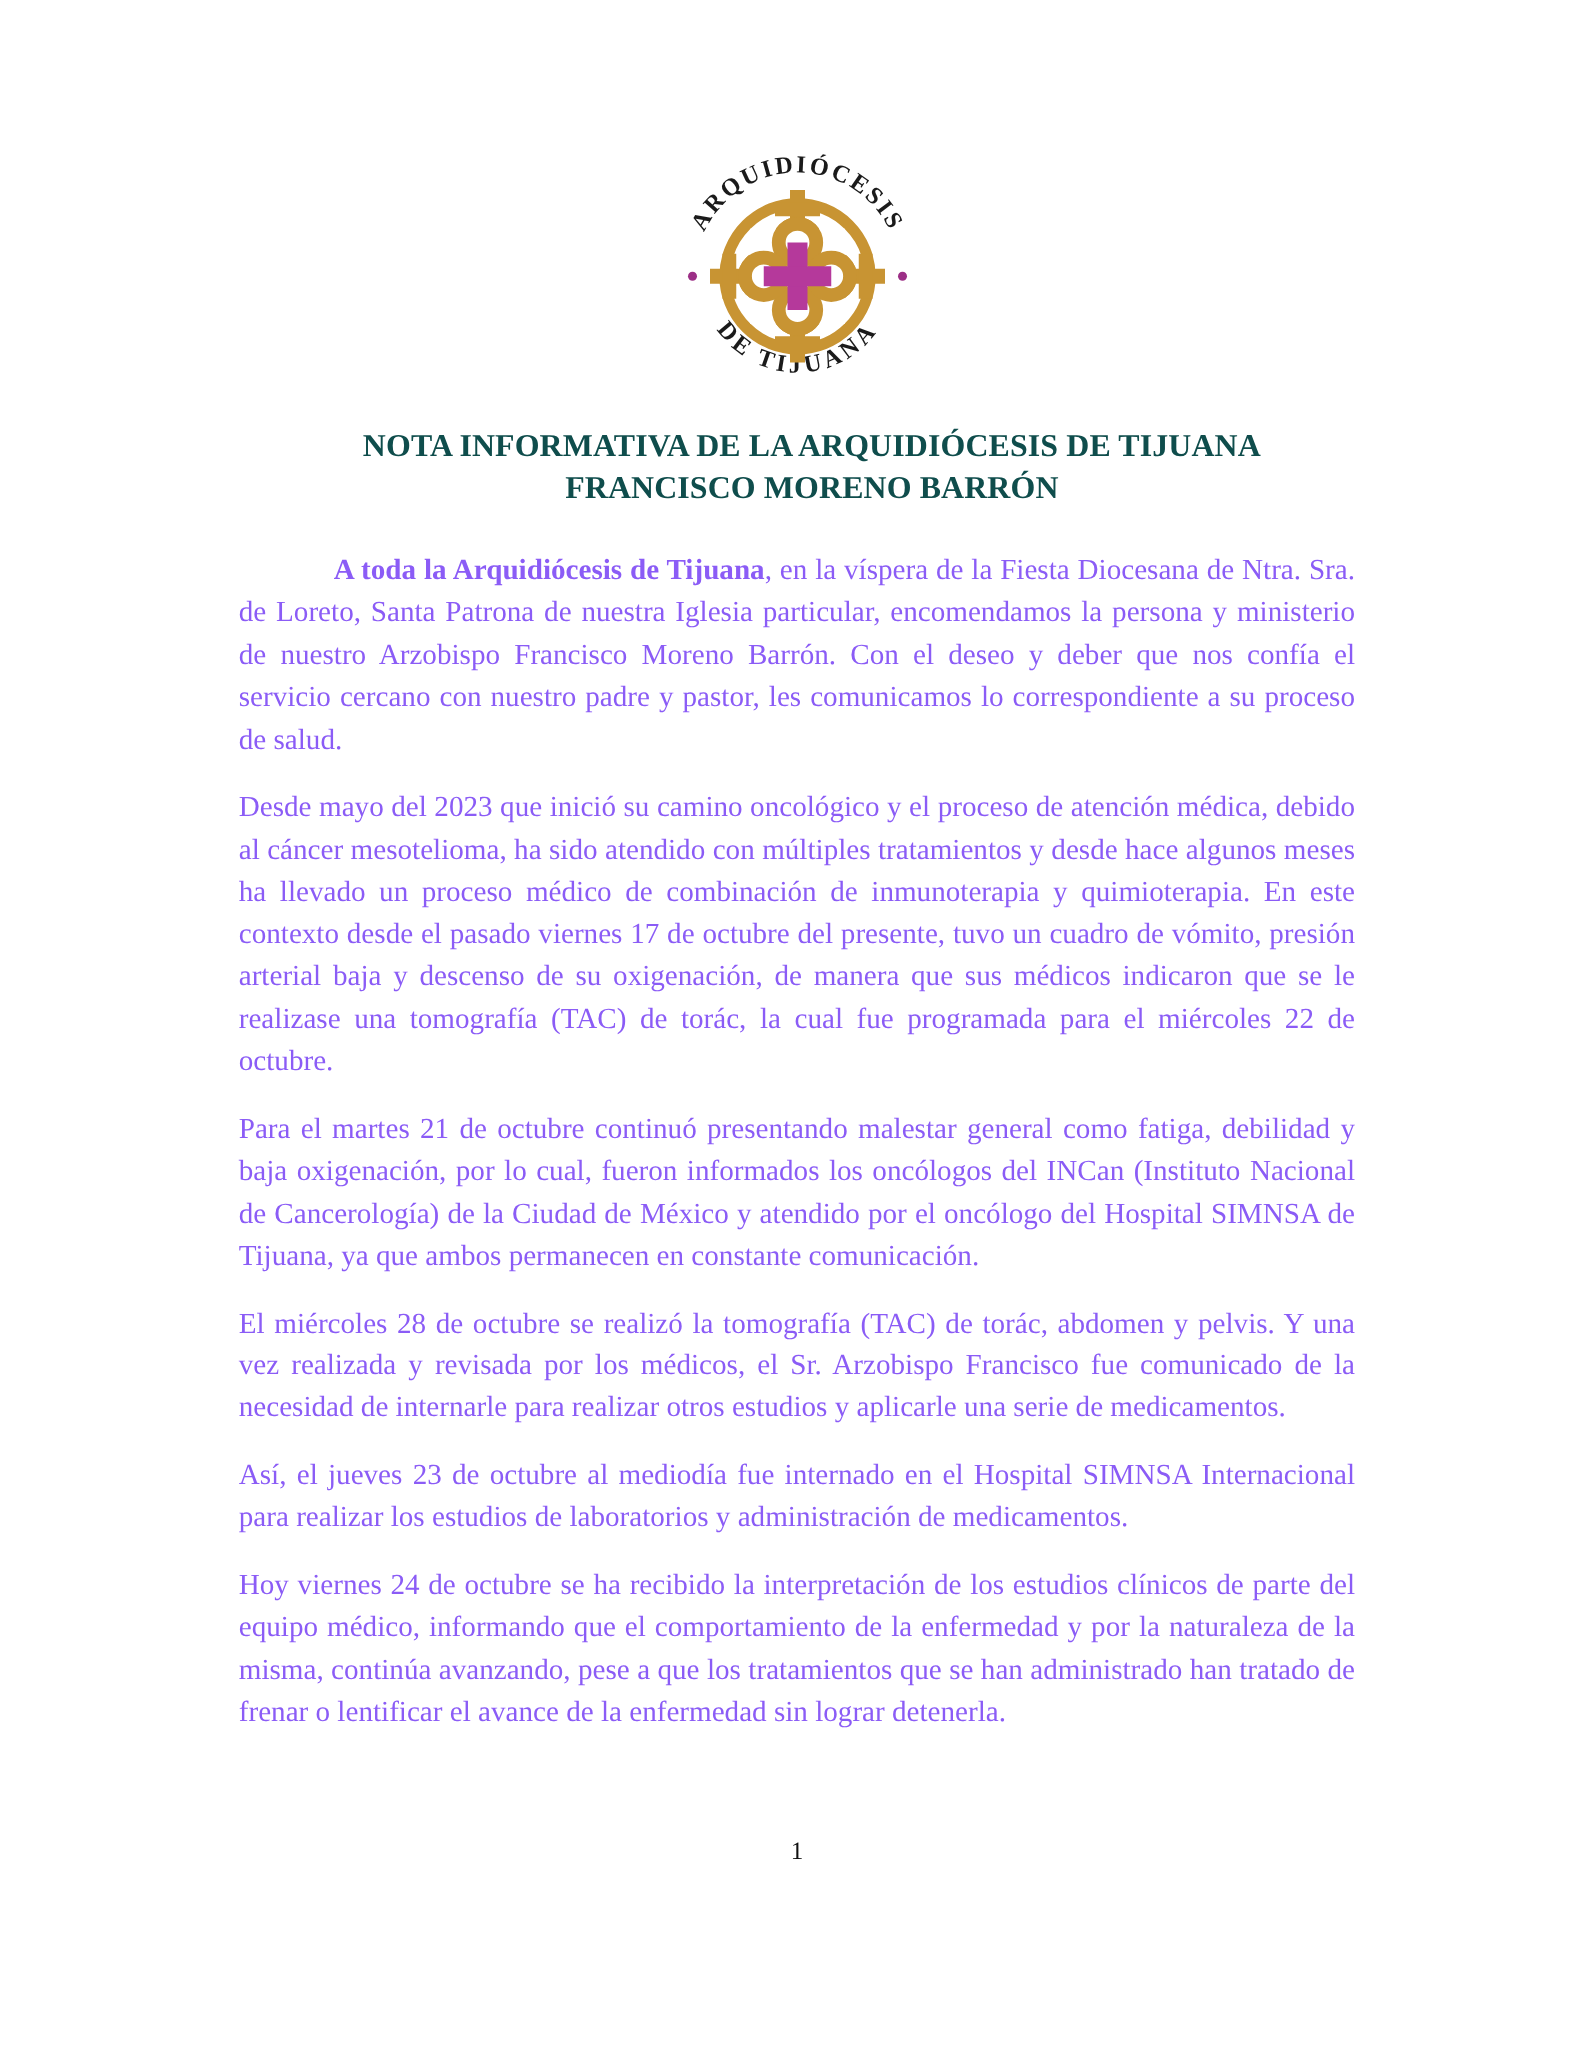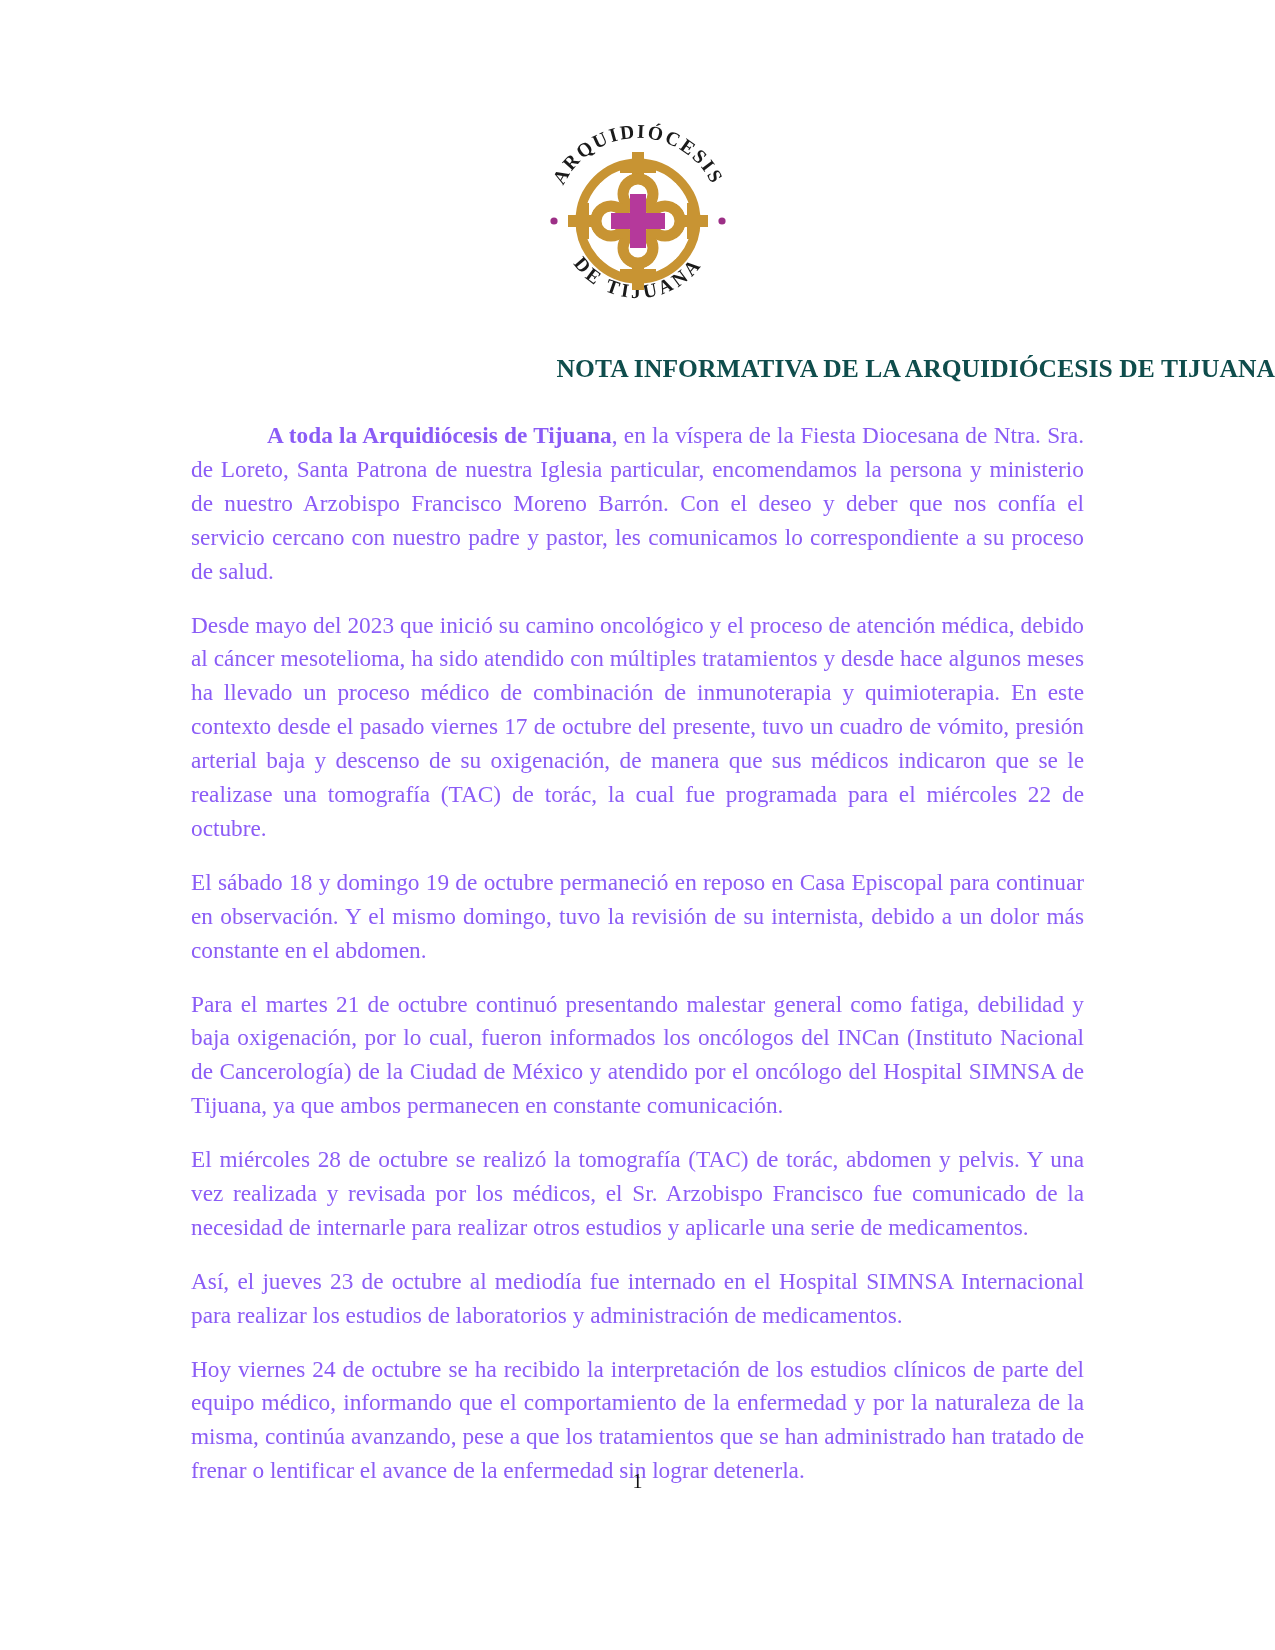--- a/index.html
+++ b/index.html
@@ -33,22 +33,22 @@
     box-sizing: border-box;
   }
   .logo {
     width: 200px;
     height: 200px;
     display: block;
   }
 
   
   .title-block {
-    margin-top: 32px;
-    text-align: right;
+    margin-top: 20px;
+    text-align: center;
     line-height: 1.30;
     padding-left: 24px;
   }
   .title-line {
     font-family: "Liberation Serif", "DejaVu Serif", serif;
     font-weight: bold;
     font-size: 25.5px;
     letter-spacing: 0.1px;
     color: #0f4d4c;
     white-space: nowrap;
@@ -142,30 +142,30 @@
 
       <g fill="#b5399b">
         <rect x="92" y="74" width="16" height="54"></rect>
         <rect x="73" y="93" width="54" height="16"></rect>
       </g>
     </svg>
   </div>
 
   <div class="title-block">
     <div class="title-line">NOTA INFORMATIVA DE LA ARQUIDIÓCESIS DE TIJUANA</div>
+    <div class="title-line">FRANCISCO MORENO BARRÓN</div>
   </div>
 
   <div class="content">
 
     <p class="para first">
       <b>A toda la Arquidiócesis de Tijuana</b><span>, en la víspera de la Fiesta Diocesana de Ntra. Sra. de Loreto, Santa Patrona de nuestra Iglesia particular, encomendamos la persona y ministerio de nuestro Arzobispo Francisco Moreno Barrón. Con el deseo y deber que nos confía el servicio cercano con nuestro padre y pastor, les comunicamos lo correspondiente a su proceso de salud.</span>
     </p>
 
     <p class="para">Desde mayo del 2023 que inició su camino oncológico y el proceso de atención médica, debido al cáncer mesotelioma, ha sido atendido con múltiples tratamientos y desde hace algunos meses ha llevado un proceso médico de combinación de inmunoterapia y quimioterapia. En este contexto desde el pasado viernes 17 de octubre del presente, tuvo un cuadro de vómito, presión arterial baja y descenso de su oxigenación, de manera que sus médicos indicaron que se le realizase una tomografía (TAC) de torác, la cual fue programada para el miércoles 22 de octubre.</p>
-    <p class="para">El sábado 18 y domingo 19 de octubre permaneció en reposo en Casa Episcopal para continuar en observación. Y el mismo domingo, tuvo la revisión de su internista, debido a un dolor más constante en el abdomen.</p>
     <p class="para">Para el martes 21 de octubre continuó presentando malestar general como fatiga, debilidad y baja oxigenación, por lo cual, fueron informados los oncólogos del INCan (Instituto Nacional de Cancerología) de la Ciudad de México y atendido por el oncólogo del Hospital SIMNSA de Tijuana, ya que ambos permanecen en constante comunicación.</p>
     <p class="para">El miércoles 28 de octubre se realizó la tomografía (TAC) de torác, abdomen y pelvis. Y una vez realizada y revisada por los médicos, el Sr. Arzobispo Francisco fue comunicado de la necesidad de internarle para realizar otros estudios y aplicarle una serie de medicamentos.</p>
     <p class="para">Así, el jueves 23 de octubre al mediodía fue internado en el Hospital SIMNSA Internacional para realizar los estudios de laboratorios y administración de medicamentos.</p>
     <p class="para">Hoy viernes 24 de octubre se ha recibido la interpretación de los estudios clínicos de parte del equipo médico, informando que el comportamiento de la enfermedad y por la naturaleza de la misma, continúa avanzando, pese a que los tratamientos que se han administrado han tratado de frenar o lentificar el avance de la enfermedad sin lograr detenerla.</p>
 
   </div>
 
   <div class="page-number">1</div>
 
 </div>

